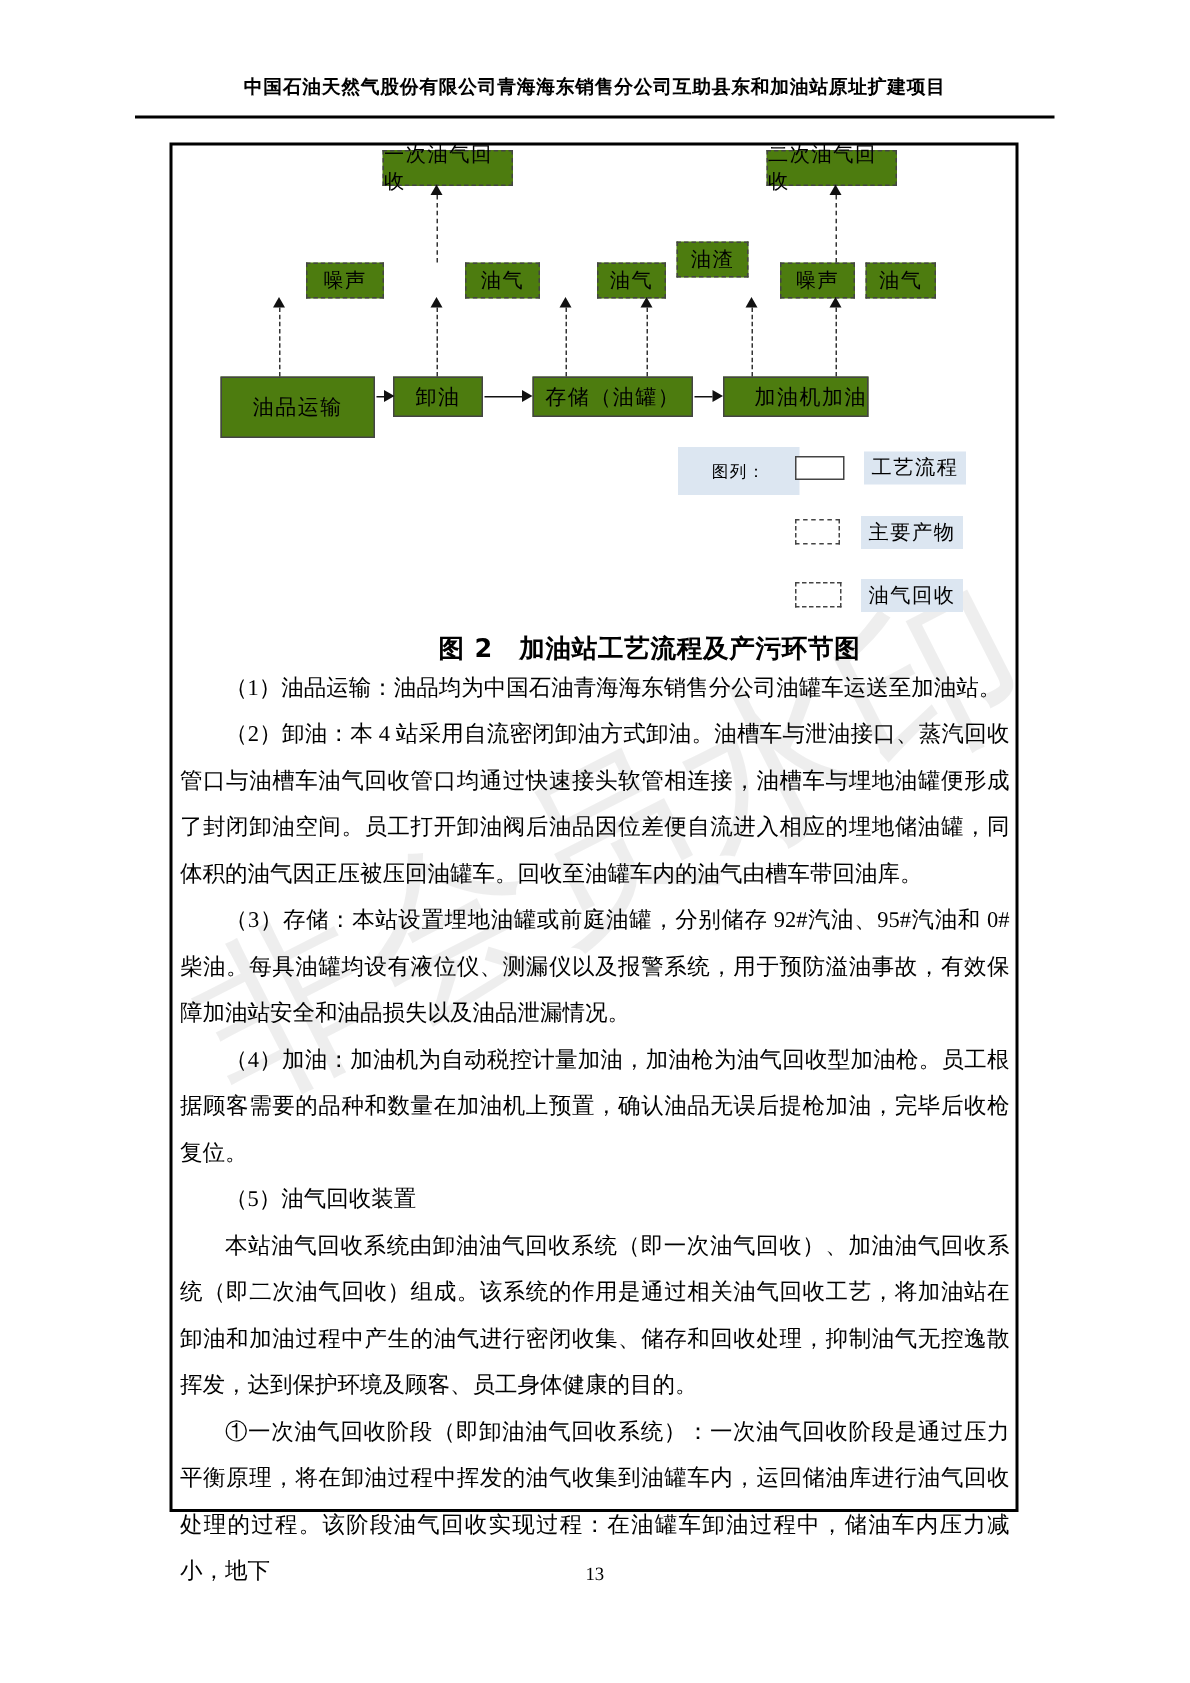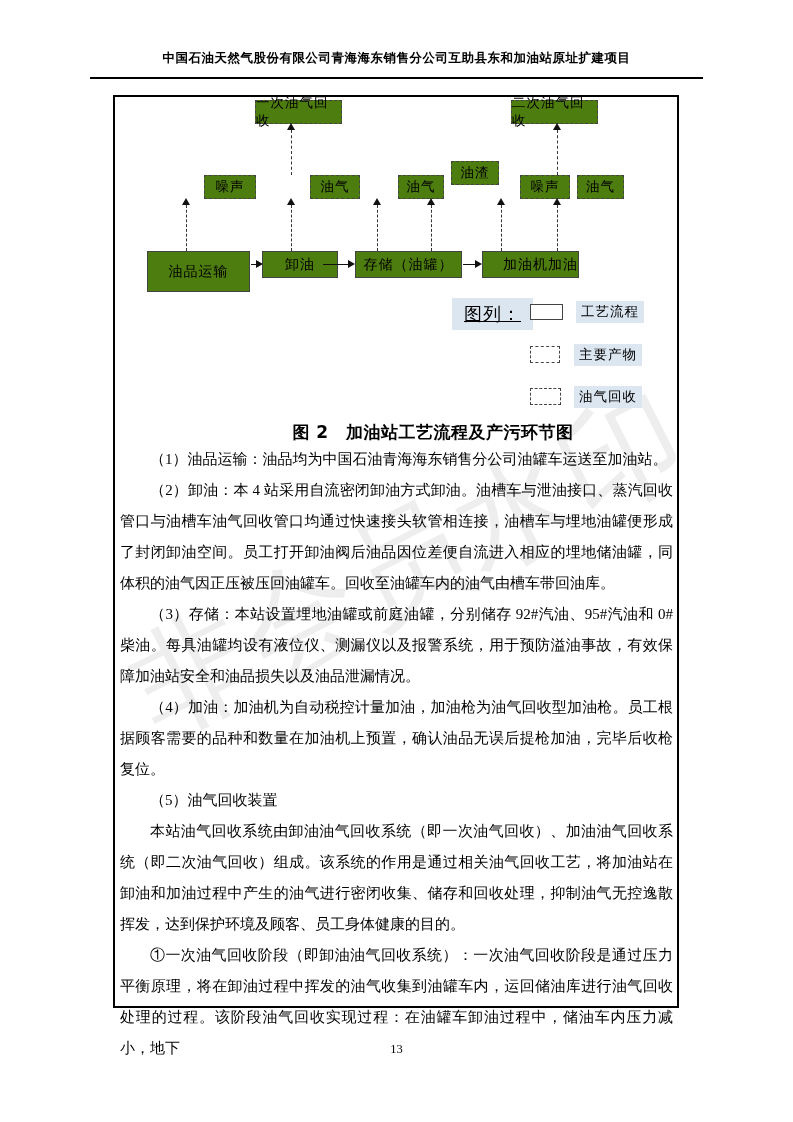--- a/index.html
+++ b/index.html
@@ -48,21 +48,21 @@
   .harrow { position:absolute; height:0; border-top:1.6px solid #111; }
   .harrow::after {
     content:""; position:absolute; right:-7px; top:-4.6px; width:0; height:0;
     border-top:4px solid transparent; border-bottom:4px solid transparent;
     border-left:7px solid #111;
   }
   
   .legend-title {
     position:absolute; left:452px; top:298px; width:81px; height:32px;
     background:#dce6f1; display:flex; align-items:center; justify-content:center;
-    font-size:18px; letter-spacing:1px;text-decoration:underline;
+    font-size:11px; letter-spacing:1px;
   }
   .lg-swatch { position:absolute; background:#fff; }
   .sw-solid   { left:530px; top:304px; width:33px; height:16px; border:1.6px solid #444; }
   .sw-dashdot { left:530px; top:346px; width:30px; height:17px; border:1.6px dashed #444; }
   .sw-dashed  { left:530px; top:388px; width:31px; height:17px; border:1.6px dashed #444; }
   .lg-label {
     position:absolute; background:#dce6f1; font-size:13.5px; letter-spacing:1px;
     padding:2px 5px;
   }
   .lg1 { left:576px; top:301px; }
@@ -102,21 +102,21 @@
   <div class="dgbox rbox" style="left:511px;top:100px;width:87px;height:24px;">二次油气回收</div>
 
   <div class="dgbox pdbox" style="left:161px;top:175px;width:52px;height:24px;">噪声</div>
   <div class="dgbox pdbox" style="left:267px;top:175px;width:50px;height:24px;">油气</div>
   <div class="dgbox pdbox" style="left:355px;top:175px;width:46px;height:24px;">油气</div>
   <div class="dgbox pdbox" style="left:408px;top:161px;width:48px;height:24px;">油渣</div>
   <div class="dgbox pdbox" style="left:477px;top:175px;width:50px;height:24px;">噪声</div>
   <div class="dgbox pdbox" style="left:534px;top:175px;width:47px;height:24px;">油气</div>
 
   <div class="dgbox prbox" style="left:147px;top:251px;width:103px;height:41px;">油品运输</div>
-  <div class="dgbox prbox" style="left:262px;top:251px;width:76px;height:27px;">卸油</div>
+  <div class="dgbox prbox" style="left:262px;top:251px;width:60px;height:27px;">卸油</div>
   <div class="dgbox prbox" style="left:355px;top:251px;width:107px;height:27px;">存储（油罐）</div>
   <div class="dgbox prbox" style="left:482px;top:251px;width:97px;height:27px;padding-left:20px;">加油机加油</div>
 
   <div class="varrow" style="left:186px;top:205px;height:46px;"></div>
   <div class="varrow" style="left:291px;top:205px;height:46px;"></div>
   <div class="varrow" style="left:377px;top:205px;height:46px;"></div>
   <div class="varrow" style="left:431px;top:205px;height:46px;"></div>
   <div class="varrow" style="left:501px;top:205px;height:46px;"></div>
   <div class="varrow" style="left:557px;top:205px;height:46px;"></div>
 

